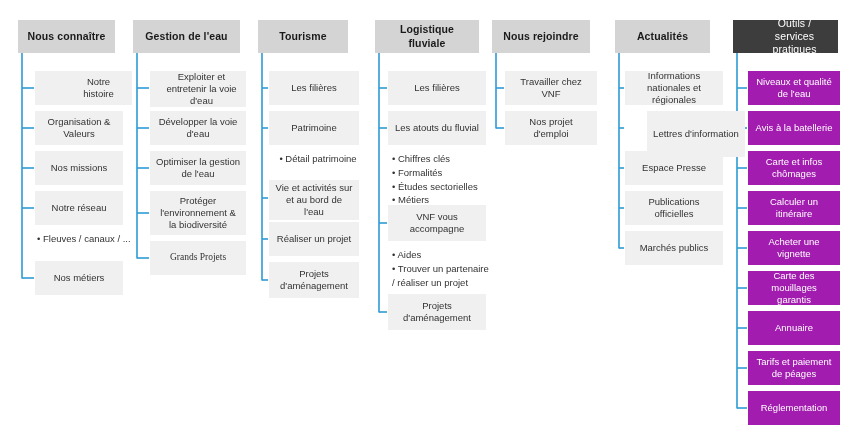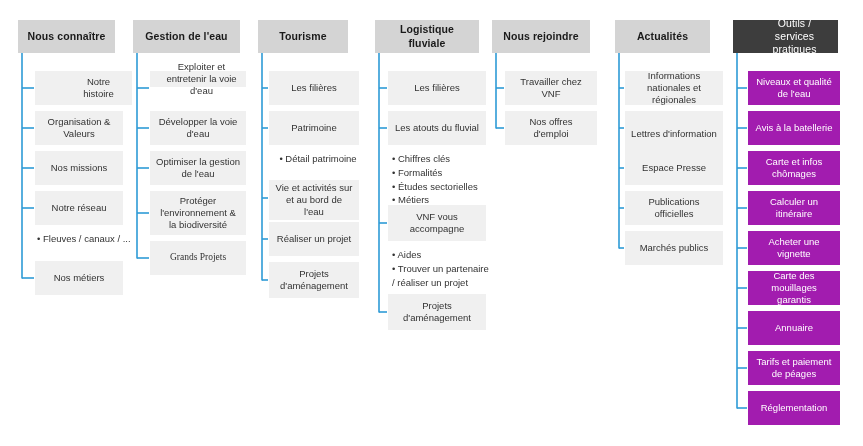--- a/index.html
+++ b/index.html
@@ -132,21 +132,21 @@
       <div class="node header" style="left: 18px; top: 20px; width: 97px; height: 33px;">Nous connaître</div>
       <div class="node child" style="left: 35px; top: 71px; width: 97px; height: 34px; padding-left: 36px;">Notre histoire</div>
       <div class="node child" style="left: 35px; top: 111px; width: 88px; height: 34px;">Organisation &amp; Valeurs</div>
       <div class="node child" style="left: 35px; top: 151px; width: 88px; height: 34px;">Nos missions</div>
       <div class="node child" style="left: 35px; top: 191px; width: 88px; height: 34px;">Notre réseau</div>
       <div class="bullets centered" style="left: 35px; top: 232px; width: 94px; height: 18px;">
         <div class="bullet-line">• Fleuves / canaux / ...</div>
       </div>
       <div class="node child" style="left: 35px; top: 261px; width: 88px; height: 34px;">Nos métiers</div>
       <div class="node header" style="left: 133px; top: 20px; width: 107px; height: 33px;">Gestion de l'eau</div>
-      <div class="node child" style="left: 150px; top: 71px; width: 96px; height: 16px; padding-left: 13px;">Exploiter et entretenir la voie d'eau</div>
+      <div class="node child" style="left: 150px; top: 71px; width: 96px; height: 36px; padding-left: 13px;">Exploiter et entretenir la voie d'eau</div>
       <div class="node child" style="left: 150px; top: 111px; width: 96px; height: 34px;">Développer la voie d'eau</div>
       <div class="node child" style="left: 150px; top: 151px; width: 96px; height: 34px;">Optimiser la gestion de l'eau</div>
       <div class="node child" style="left: 150px; top: 191px; width: 96px; height: 44px;">Protéger l'environnement &amp; la biodiversité</div>
       <div class="node child" style="left: 150px; top: 241px; width: 96px; height: 34px; font-family: Liberation Serif, serif;">Grands Projets</div>
       <div class="node header" style="left: 258px; top: 20px; width: 90px; height: 33px;">Tourisme</div>
       <div class="node child" style="left: 269px; top: 71px; width: 90px; height: 34px;">Les filières</div>
       <div class="node child" style="left: 269px; top: 111px; width: 90px; height: 34px;">Patrimoine</div>
       <div class="bullets centered" style="left: 269px; top: 152px; width: 96px; height: 18px;">
         <div class="bullet-line">• Détail patrimoine</div>
       </div>
@@ -163,24 +163,24 @@
         <div class="bullet-line">• Métiers</div>
       </div>
       <div class="node child" style="left: 388px; top: 205px; width: 98px; height: 36px;">VNF vous accompagne</div>
       <div class="bullets wrapline" style="left: 390px; top: 248px; width: 104px; height: 38px;">
         <div class="bullet-line">• Aides</div>
         <div class="bullet-line">• Trouver un partenaire / réaliser un projet</div>
       </div>
       <div class="node child" style="left: 388px; top: 294px; width: 98px; height: 36px;">Projets d'aménagement</div>
       <div class="node header" style="left: 492px; top: 20px; width: 98px; height: 33px;">Nous rejoindre</div>
       <div class="node child" style="left: 505px; top: 71px; width: 92px; height: 34px;">Travailler chez VNF</div>
-      <div class="node child" style="left: 505px; top: 111px; width: 92px; height: 34px;">Nos offres d'emploi</div>
+      <div class="node child" style="left: 505px; top: 111px; width: 92px; height: 34px;">Nos projet d'emploi</div>
       <div class="node header" style="left: 615px; top: 20px; width: 95px; height: 33px;">Actualités</div>
       <div class="node child" style="left: 625px; top: 71px; width: 98px; height: 34px;">Informations nationales et régionales</div>
-      <div class="node child" style="left: 625px; top: 111px; width: 98px; height: 46px;">Lettres d'information</div>
+      <div class="node child" style="left: 647px; top: 111px; width: 98px; height: 46px;">Lettres d'information</div>
       <div class="node child" style="left: 625px; top: 151px; width: 98px; height: 34px;">Espace Presse</div>
       <div class="node child" style="left: 625px; top: 191px; width: 98px; height: 34px;">Publications officielles</div>
       <div class="node child" style="left: 625px; top: 231px; width: 98px; height: 34px;">Marchés publics</div>
       <div class="node header dark" style="left: 733px; top: 20px; width: 105px; height: 33px;">Outils / services pratiques</div>
       <div class="node child dark" style="left: 748px; top: 71px; width: 92px; height: 34px;">Niveaux et qualité de l'eau</div>
       <div class="node child dark" style="left: 748px; top: 111px; width: 92px; height: 34px;">Avis à la batellerie</div>
       <div class="node child dark" style="left: 748px; top: 151px; width: 92px; height: 34px;">Carte et infos chômages</div>
       <div class="node child dark" style="left: 748px; top: 191px; width: 92px; height: 34px;">Calculer un itinéraire</div>
       <div class="node child dark" style="left: 748px; top: 231px; width: 92px; height: 34px;">Acheter une vignette</div>
       <div class="node child dark" style="left: 748px; top: 271px; width: 92px; height: 34px;">Carte des mouillages garantis</div>

